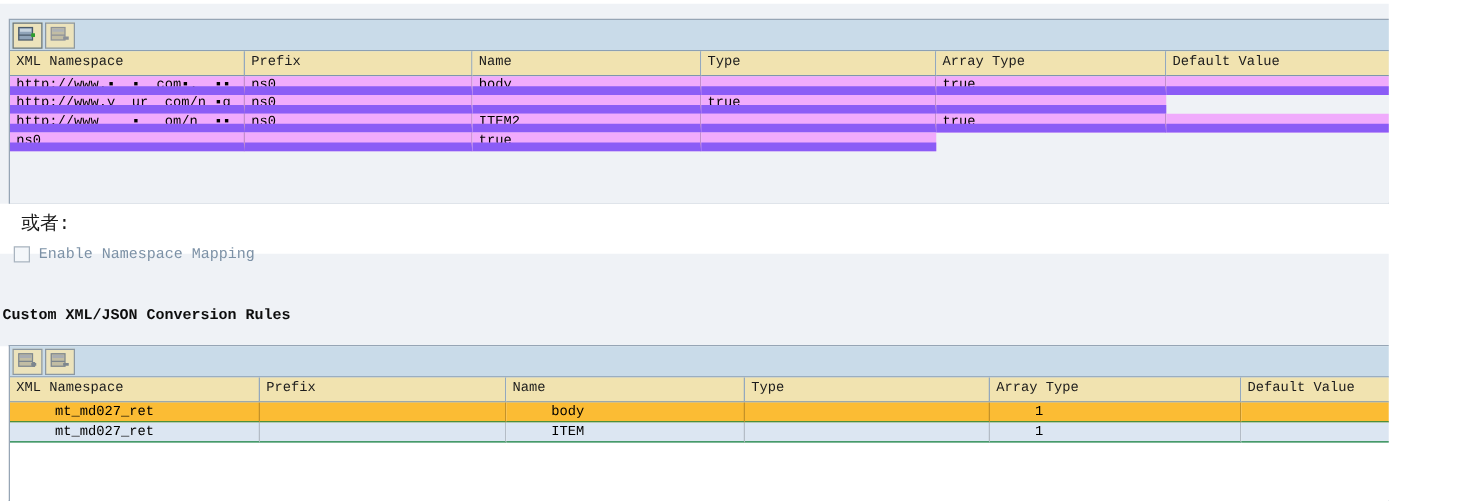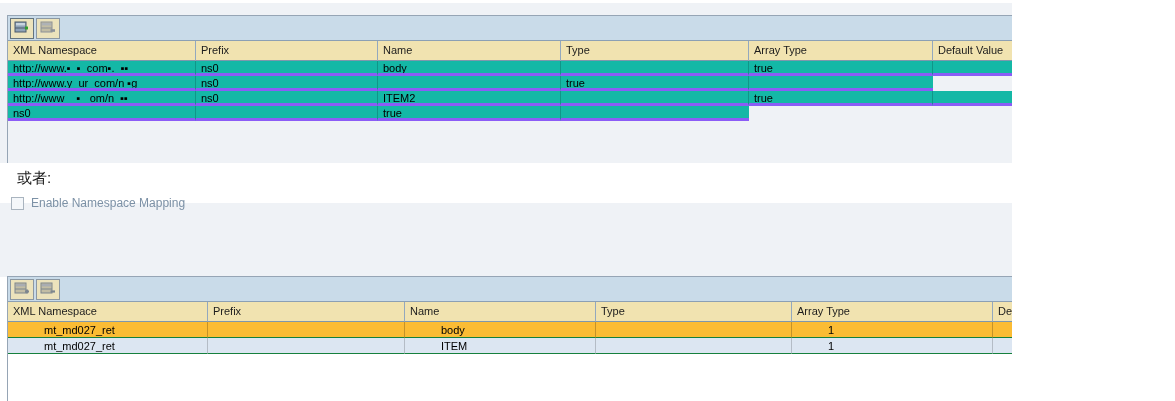--- a/index.html
+++ b/index.html
@@ -1,17 +1,17 @@
 <!DOCTYPE html>
 <html style="--panel-bg: #EFF2F6; --toolbar-bg: #C9DBE9; --header-bg: #F1E3B0; --selected-row: #FBBC34; --alt-row: #DCE6F2; --checkbox-label: #7C91A6;"><head>
 <meta charset="utf-8">
 <style>
   html,body{margin:0;padding:0;}
   body{font-family:"Liberation Sans","DejaVu Sans",sans-serif;background:#fff;}
-  .page{position:relative;width:1012px;height:401px;overflow:hidden;background:#fff;}
+  .page{position:relative;width:1111px;height:401px;overflow:hidden;background:#fff;font-family:Liberation Mono, monospace;}
   .panel{position:absolute;left:0;width:1175px;background:var(--panel-bg,#EFF2F6);}
   .panel1{top:3px;height:160px;}
   .panel2{top:203px;height:74px;}
 
   .sap-table{position:absolute;border:1px solid #96A5B5;box-sizing:border-box;background:#EFF2F6;}
   .tbl1{left:7px;top:15px;width:1108px;height:148px;}
   .tbl2{left:7px;top:276px;width:1168px;height:125px;border-right:none;background:#fff;}
 
   .toolbar{height:24px;background:var(--toolbar-bg,#C9DBE9);border-bottom:1px solid #8CA0B4;display:flex;align-items:center;padding-left:2px;gap:2px;}
   .tbtn{width:24px;height:21px;box-sizing:border-box;border:1px solid #64747F;background:#ECE3BC;display:flex;align-items:center;justify-content:center;padding:0;}
@@ -23,21 +23,21 @@
   .g2{grid-template-columns:200px 197px 191px 196px 201px auto;}
 
   .hrow{height:20px;}
   .hcell{background:var(--header-bg,#F1E3B0);border-right:1px solid #93A8BE;border-bottom:1px solid #7E97AD;
          font-size:11px;color:#1c1c1c;line-height:19px;padding:0 0 0 5px;overflow:hidden;white-space:nowrap;box-sizing:border-box;}
   .hcell:last-child{border-right:none;}
 
   .drow{height:15px;}
   .drow2{height:16px;}
   .dcell{font-size:11px;color:#000;line-height:15px;padding:0 0 0 5px;overflow:hidden;white-space:pre;box-sizing:border-box;
-         background:#14b8a6;border-right:1px solid rgba(0,0,0,0.18);border-bottom:3px solid #8b5cf6;}
+         background:#f0abfc;border-right:1px solid rgba(0,0,0,0.18);border-bottom:7px solid #8b5cf6;}
   .dcell:last-child{border-right:none;}
   .drow2 .dcell{line-height:16px;border-bottom:1px solid #15803d;padding-left:36px;}
   .row-selected .dcell{background:var(--selected-row,#FBBC34);border-right:1px solid rgba(0,0,0,0.22);}
   .row-alt .dcell{background:var(--alt-row,#DCE6F2);}
 
   .filler1{height:42px;background:#EFF2F6;}
   .filler2{height:47px;background:#fff;}
 
   .or-label{position:absolute;left:1px;top:169px;font-size:15px;color:#1a1a1a;margin-left:16px;}
   .cb-row{position:absolute;left:11px;top:196px;display:flex;align-items:center;gap:7px;}
@@ -118,20 +118,21 @@
     <div class="filler1"></div>
   </div>
 
   <div class="or-label">或者:</div>
 
   <div class="cb-row">
     <span class="cb-box"></span>
     <span class="cb-label">Enable Namespace Mapping</span>
   </div>
 
+  <div class="sec-title">Custom XML/JSON Conversion Rules</div>
 
   <div class="sap-table tbl2">
     <div class="toolbar">
       <button class="tbtn disabled" title="">
         <span>
           <svg width="16" height="15" viewBox="0 0 16 15">
             <rect x="1" y="1" width="11" height="10" fill="#C2BDA4" stroke="#7D868E"></rect>
             <rect x="2" y="2" width="9" height="2.4" fill="#A9ADB2"></rect>
             <line x1="1" y1="7" x2="12" y2="7" stroke="#7D868E"></line>
             <path d="M11 9.5 h4 M13 7.5 v4" stroke="#7D868E" stroke-width="2.2"></path>

